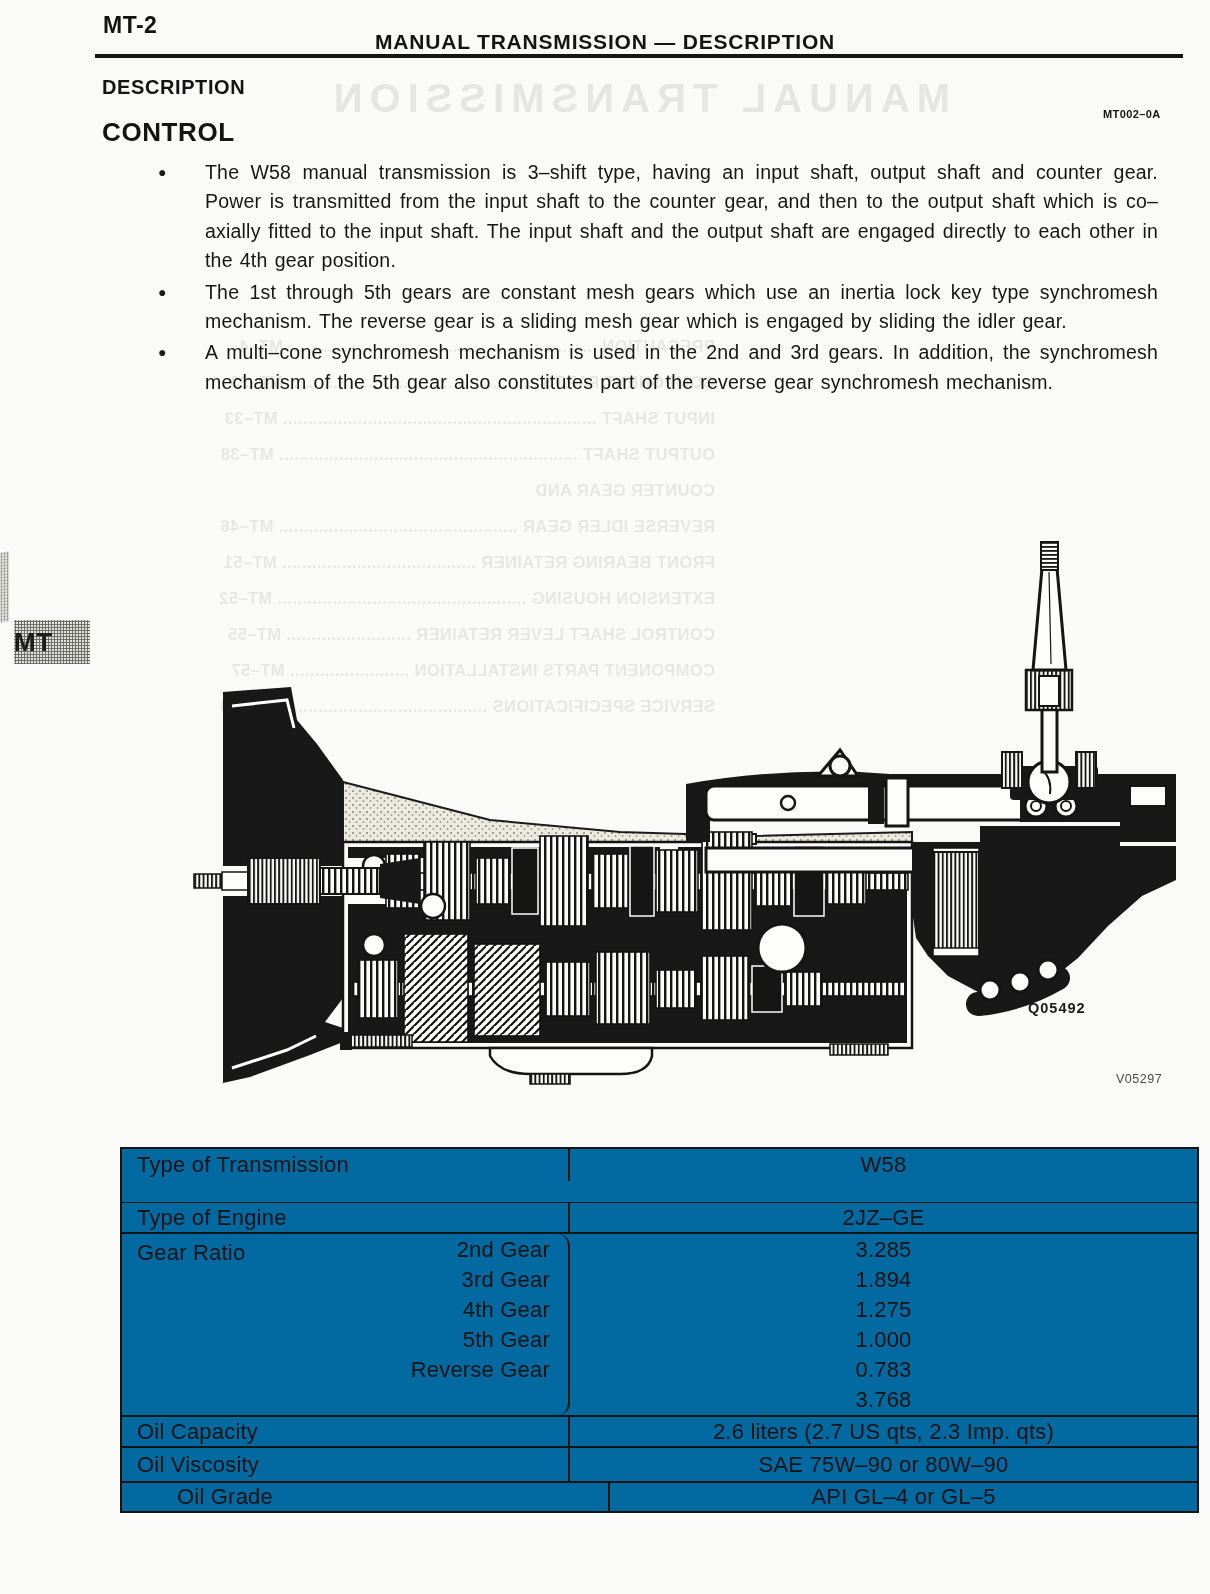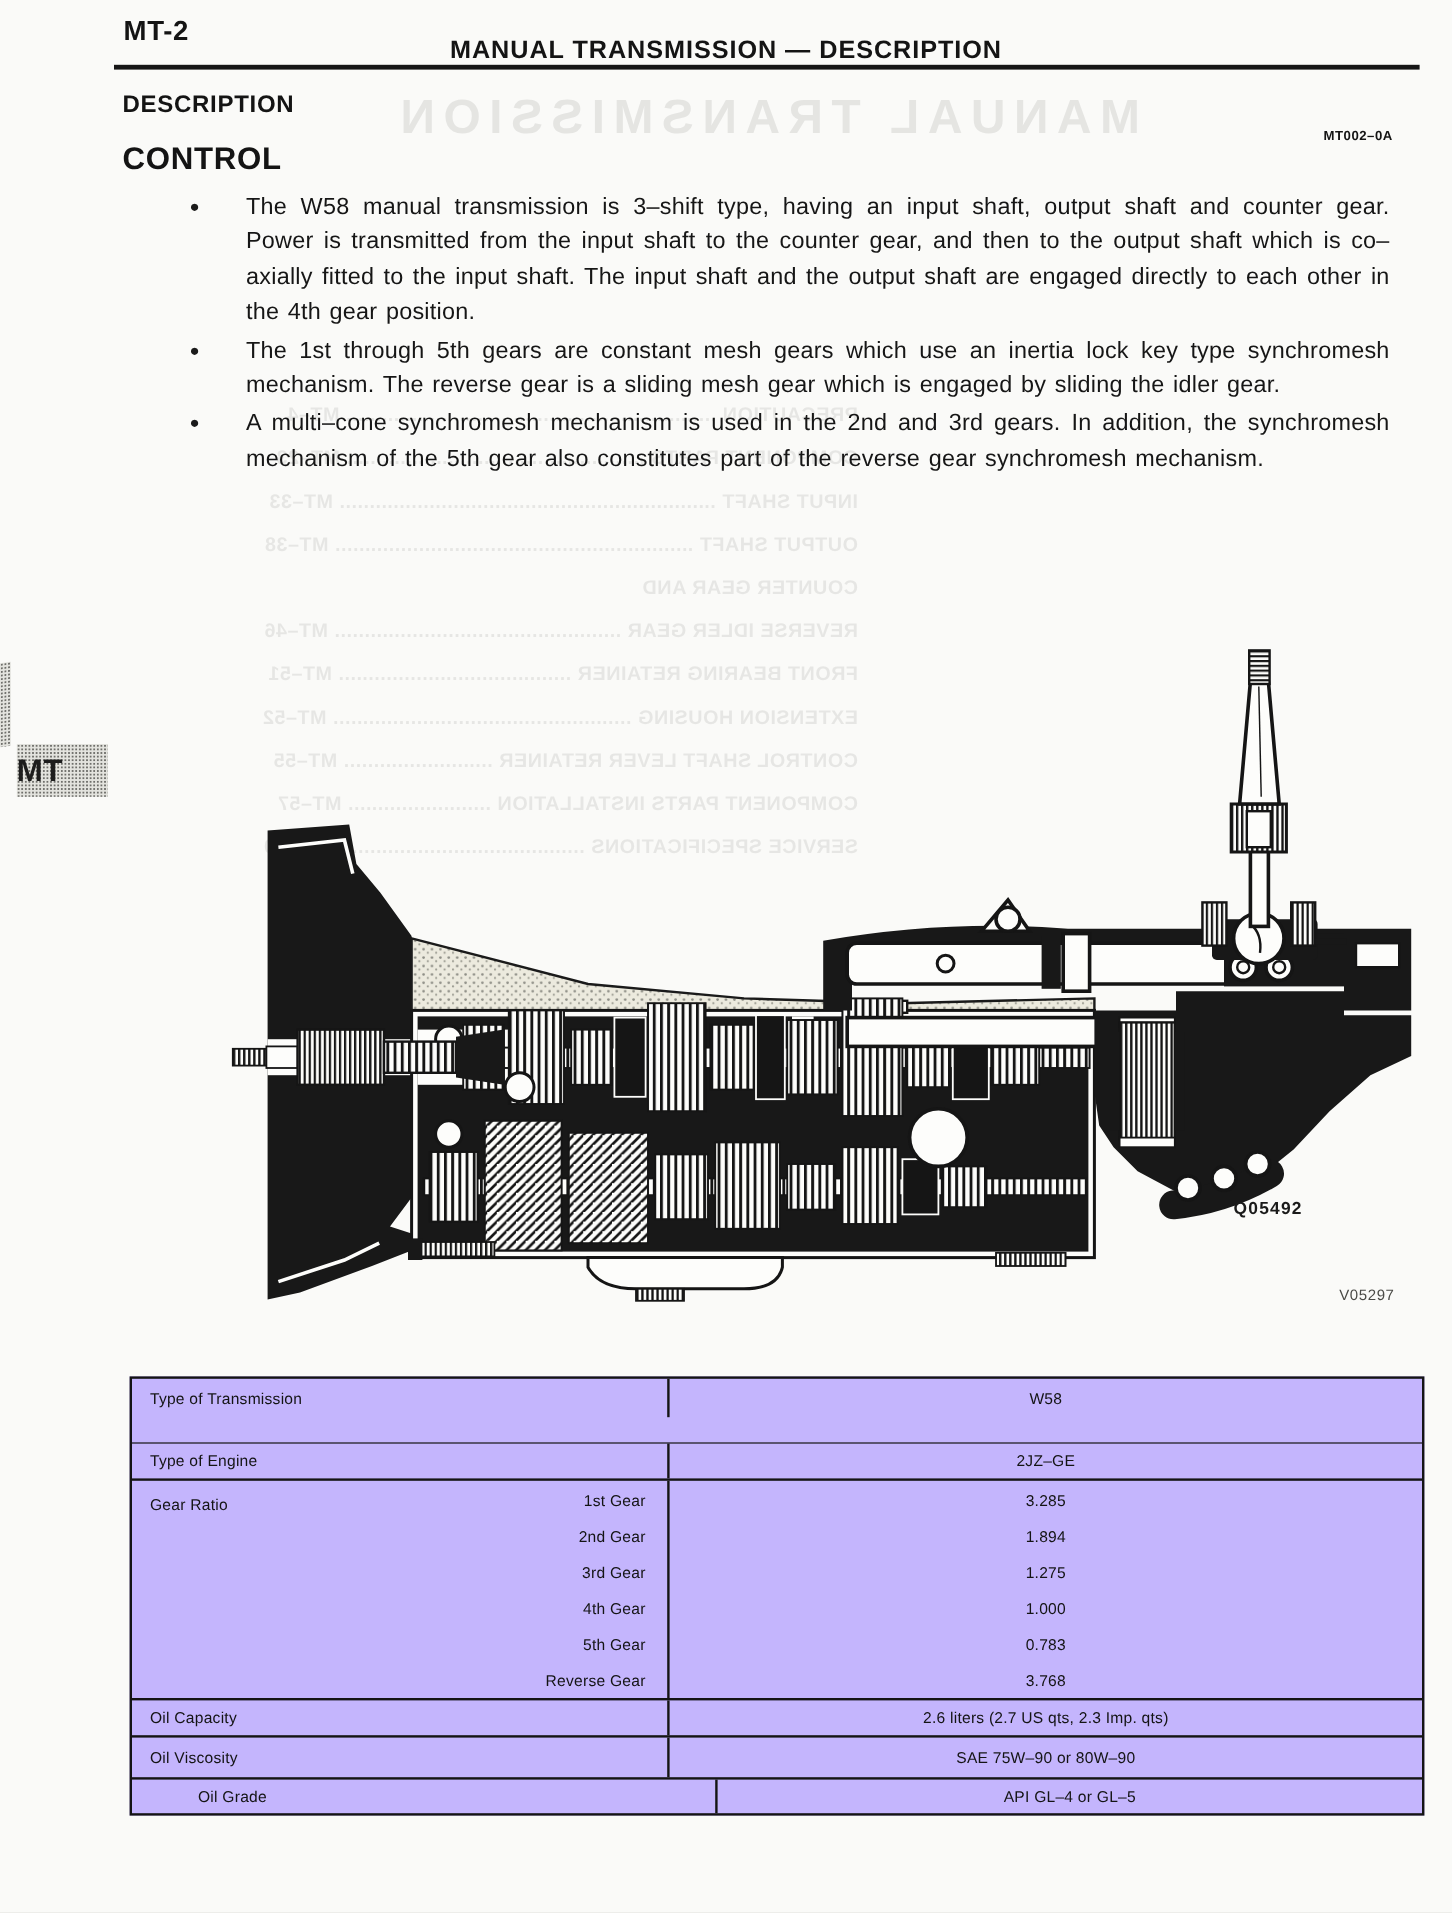--- a/index.html
+++ b/index.html
@@ -47,32 +47,32 @@
     display:flex;align-items:center;justify-content:flex-start;
     font-size:26px;font-weight:bold;color:#1d1d1d;letter-spacing:.5px;
   }
   .side-strip{position:absolute;left:0;top:552px;width:9px;height:70px;transform:skewY(-8deg);}
   
   .figure-wrap{position:absolute;left:190px;top:530px;width:995px;height:560px;}
   .fig-code{position:absolute;left:1028px;top:1000px;font-size:14.5px;font-weight:bold;letter-spacing:1px;color:#1a1a1a;}
   .scan-code{position:absolute;left:1116px;top:1072px;font-size:12.5px;color:#4a4a46;letter-spacing:.5px;}
   
   .spec-table{
-    position:absolute;left:108px;top:1147px;width:1075px;
-    border:2.5px solid #141414;background:#c4b5fd;
-    font-size:13px;letter-spacing:.2px;color:#141414;
+    position:absolute;left:120px;top:1147px;width:1075px;
+    border:2.5px solid #141414;background:#0369a1;
+    font-size:22px;letter-spacing:.2px;color:#141414;
   }
   .trow{display:flex;border-top:2.2px solid #141414;}
   .trow.first{border-top:none;}
   .trow.thin{border-top:1.5px solid #141414;margin-top:21px;}
   .tcell-label{width:448px;flex:none;border-right:2px solid #141414;display:flex;align-items:center;padding-left:15px;box-sizing:border-box;}
   .tcell-value{flex:1;display:flex;align-items:center;justify-content:center;text-align:center;}
   .h32{height:32px;} .h29{height:29px;} .h33{height:33px;} .h28{height:28px;padding-left:40px;}
   .gear-block{height:181px;}
-  .gear-label-cell{width:448px;flex:none;border-right:2px solid #141414;position:relative;box-sizing:border-box;}
+  .gear-label-cell{width:448px;flex:none;border-right:2px solid #141414;position:relative;box-sizing:border-box;border-radius:12px;}
   .gear-ratio-caption{position:absolute;left:15px;top:4px;height:30px;display:flex;align-items:center;}
   .gear-sub-labels{position:absolute;right:0;top:1px;width:100%;}
   .gear-sub-label{height:30px;display:flex;align-items:center;justify-content:flex-end;padding-right:18px;}
   .gear-values-cell{flex:1;padding-top:1px;}
   .gear-sub-value{height:30px;display:flex;align-items:center;justify-content:center;}
 </style>
 </head>
 <body>
 
 <div class="page">
@@ -269,21 +269,20 @@
       <div class="tcell-value">W58</div>
     </div>
     <div class="trow thin h29">
       <div class="tcell-label">Type of Engine</div>
       <div class="tcell-value">2JZ–GE</div>
     </div>
     <div class="trow gear-block">
       <div class="gear-label-cell">
         <div class="gear-ratio-caption">Gear Ratio</div>
         <div class="gear-sub-labels">
-          <div class="gear-sub-label">1st Gear</div>
           <div class="gear-sub-label">2nd Gear</div>
           <div class="gear-sub-label">3rd Gear</div>
           <div class="gear-sub-label">4th Gear</div>
           <div class="gear-sub-label">5th Gear</div>
           <div class="gear-sub-label">Reverse Gear</div>
         </div>
       </div>
       <div class="gear-values-cell">
         <div class="gear-sub-value">3.285</div>
         <div class="gear-sub-value">1.894</div>

